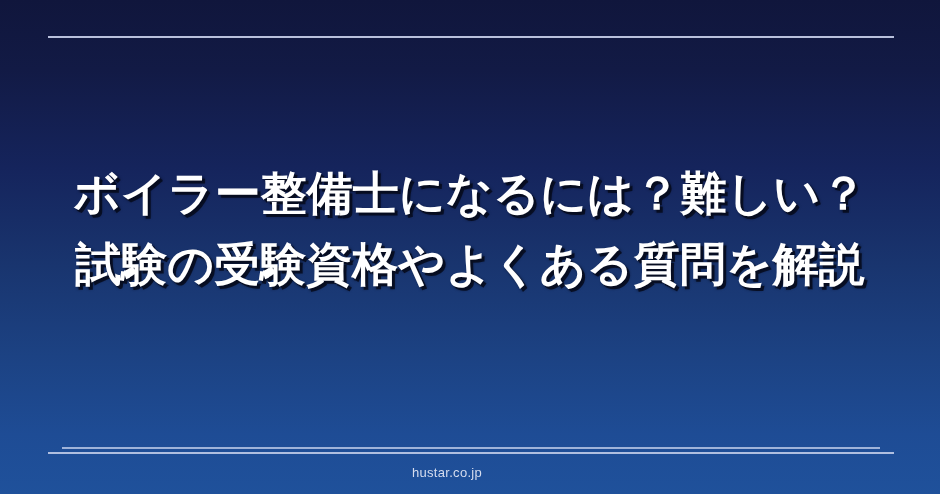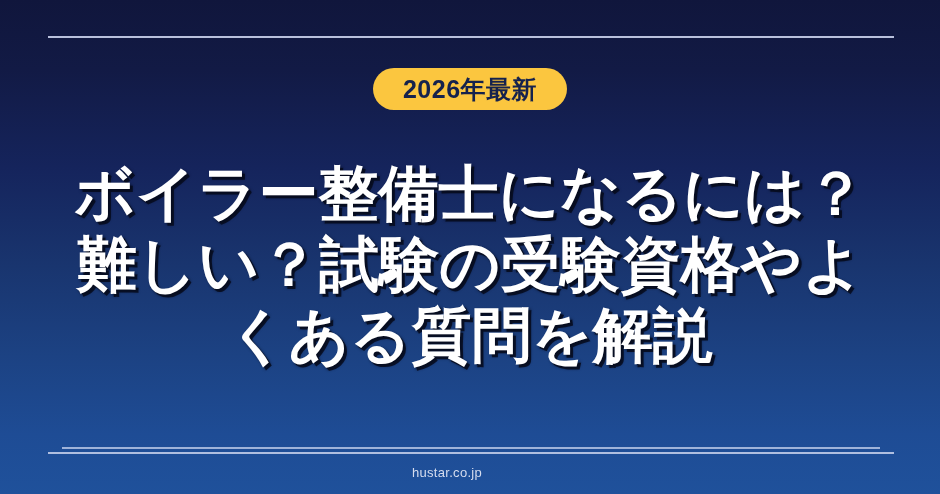--- a/index.html
+++ b/index.html
@@ -87,28 +87,29 @@
     position: absolute;
     left: 50%;
     top: 158px;
     transform: translateX(-50%);
     width: 828px;
     text-align: center;
   }
   .title {
     margin: 0;
     color: #ffffff;
-    font-size: 60px;
+    font-size: 46px;
     font-weight: bold;
     line-height: 71px;
     letter-spacing: 0px;
     text-shadow:
        3px 3px 0 rgba(6, 10, 28, 0.85),
        2px 2px 3px rgba(4, 8, 22, 0.75);
     word-break: break-all;
+    font-family: Liberation Serif, serif;
   }
 
   
   .footer {
     position: absolute;
     left: 0;
     top: 463px;
     width: 894px;
     text-align: center;
   }
@@ -120,23 +121,20 @@
     line-height: 1;
   }
 </style>
 </head>
 <body>
 
 <div class="thumb">
 
   <div class="rule rule-top"></div>
 
-  <div class="badge-row">
-    <span class="badge">2026年最新</span>
-  </div>
 
   <div class="title-wrap">
     <h1 class="title">ボイラー整備士になるには？難しい？試験の受験資格やよくある質問を解説</h1>
   </div>
 
   <div class="rule rule-bottom-a"></div>
   <div class="rule rule-bottom-b"></div>
 
   <div class="footer">
     <span class="footer-text">hustar.co.jp</span>

